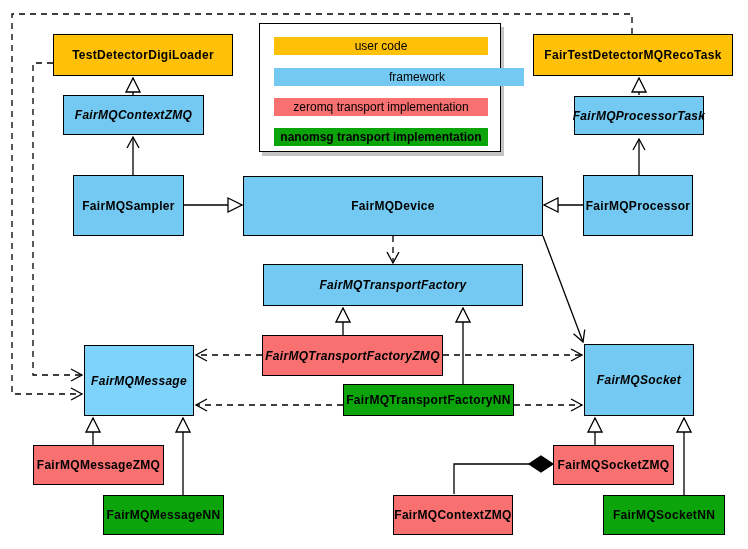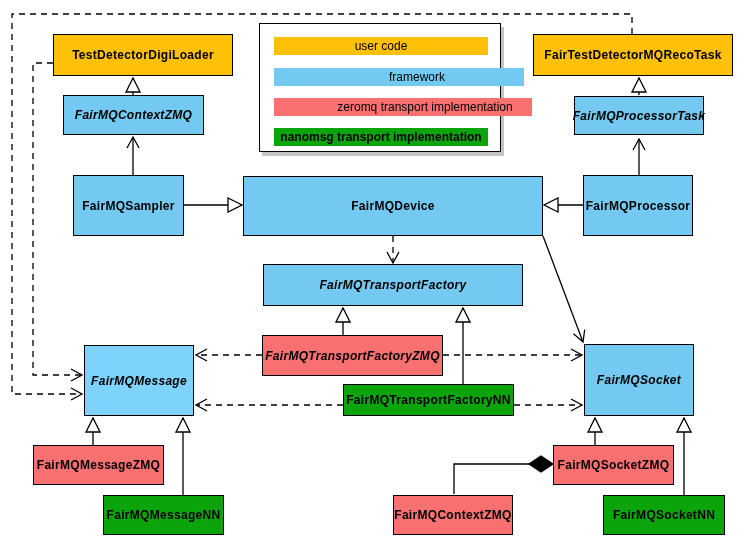--- a/index.html
+++ b/index.html
@@ -61,21 +61,21 @@
 
   <div class="node" style="left: 553px; top: 445px; width: 121px; height: 40px; background: rgb(248, 112, 112);">FairMQSocketZMQ</div>
 
   <div class="node" style="left: 603px; top: 495px; width: 122px; height: 40px; background: rgb(11, 165, 11);">FairMQSocketNN</div>
 
   <div class="node" style="left: 393px; top: 495px; width: 120px; height: 40px; background: rgb(248, 112, 112);">FairMQContextZMQ</div>
 
   <div class="legend-box">
     <div class="legend-row" style="top: 13px; background: rgb(255, 193, 7);">user code</div>
     <div class="legend-row" style="top: 44px; background: rgb(115, 201, 241); padding-left: 36px;">framework</div>
-    <div class="legend-row" style="top: 74px; background: rgb(248, 112, 112); padding-left: 44px;">zeromq transport implementation</div>
+    <div class="legend-row" style="top: 74px; background: rgb(248, 112, 112);">zeromq transport implementation</div>
     <div class="legend-row" style="top: 104px; background: rgb(11, 165, 11); font-weight: bold;">nanomsg transport implementation</div>
   </div>
 
   <svg id="connectors" width="748" height="549" viewBox="0 0 748 549">
     <defs>
       <marker id="tri" markerUnits="userSpaceOnUse" markerWidth="16" markerHeight="16" viewBox="0 0 16 16" refX="15" refY="8" orient="auto">
         <path d="M1,1 L15,8 L1,15 Z" fill="#fff" stroke="#000" stroke-width="1.3"></path>
       </marker>
       <marker id="vee" markerUnits="userSpaceOnUse" markerWidth="16" markerHeight="16" viewBox="0 0 16 16" refX="14" refY="8" orient="auto">
         <path d="M3,2 L14,8 L3,14" fill="none" stroke="#000" stroke-width="1.3"></path>

